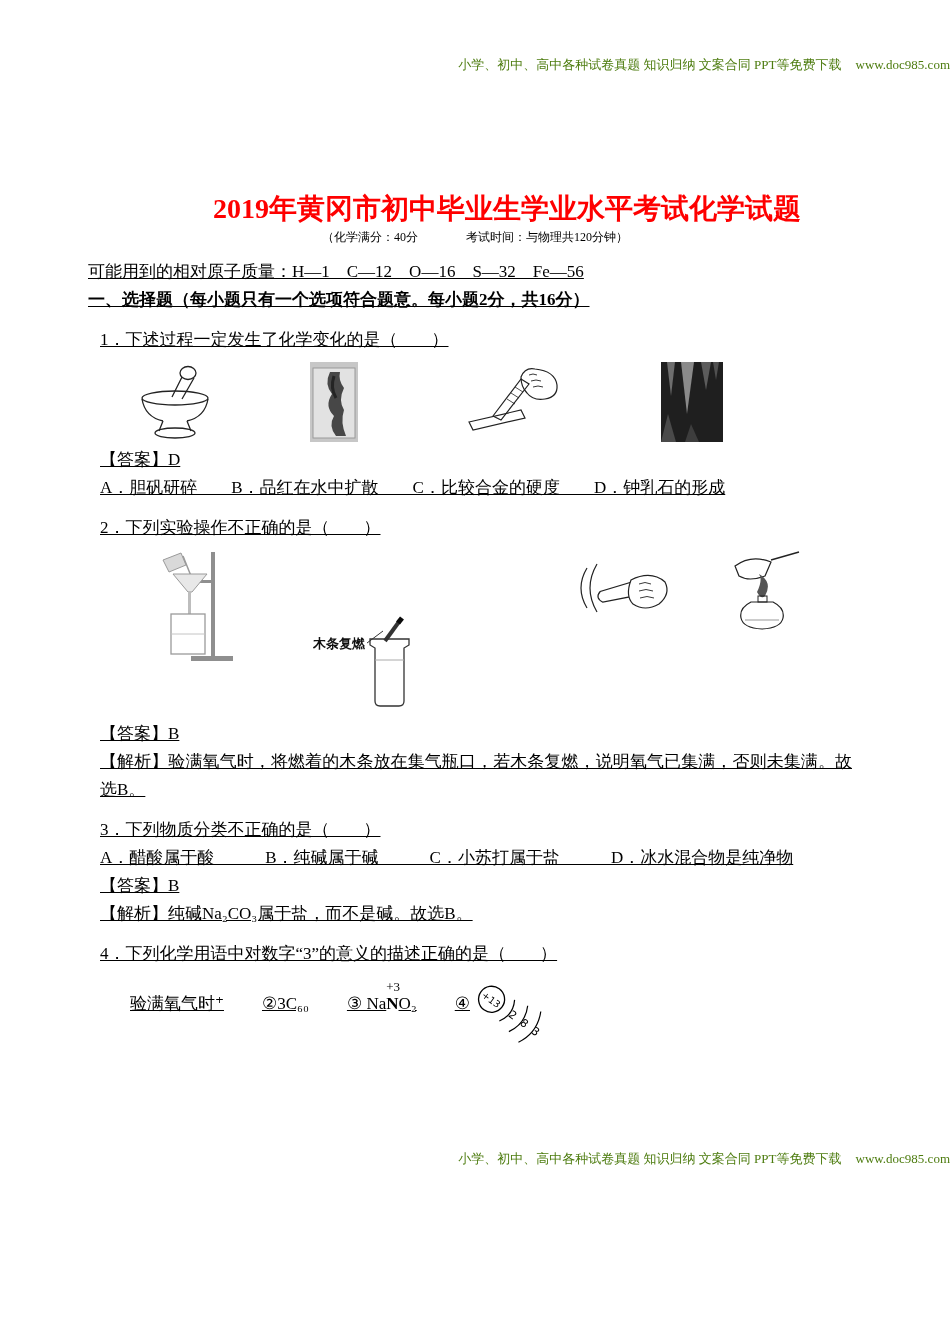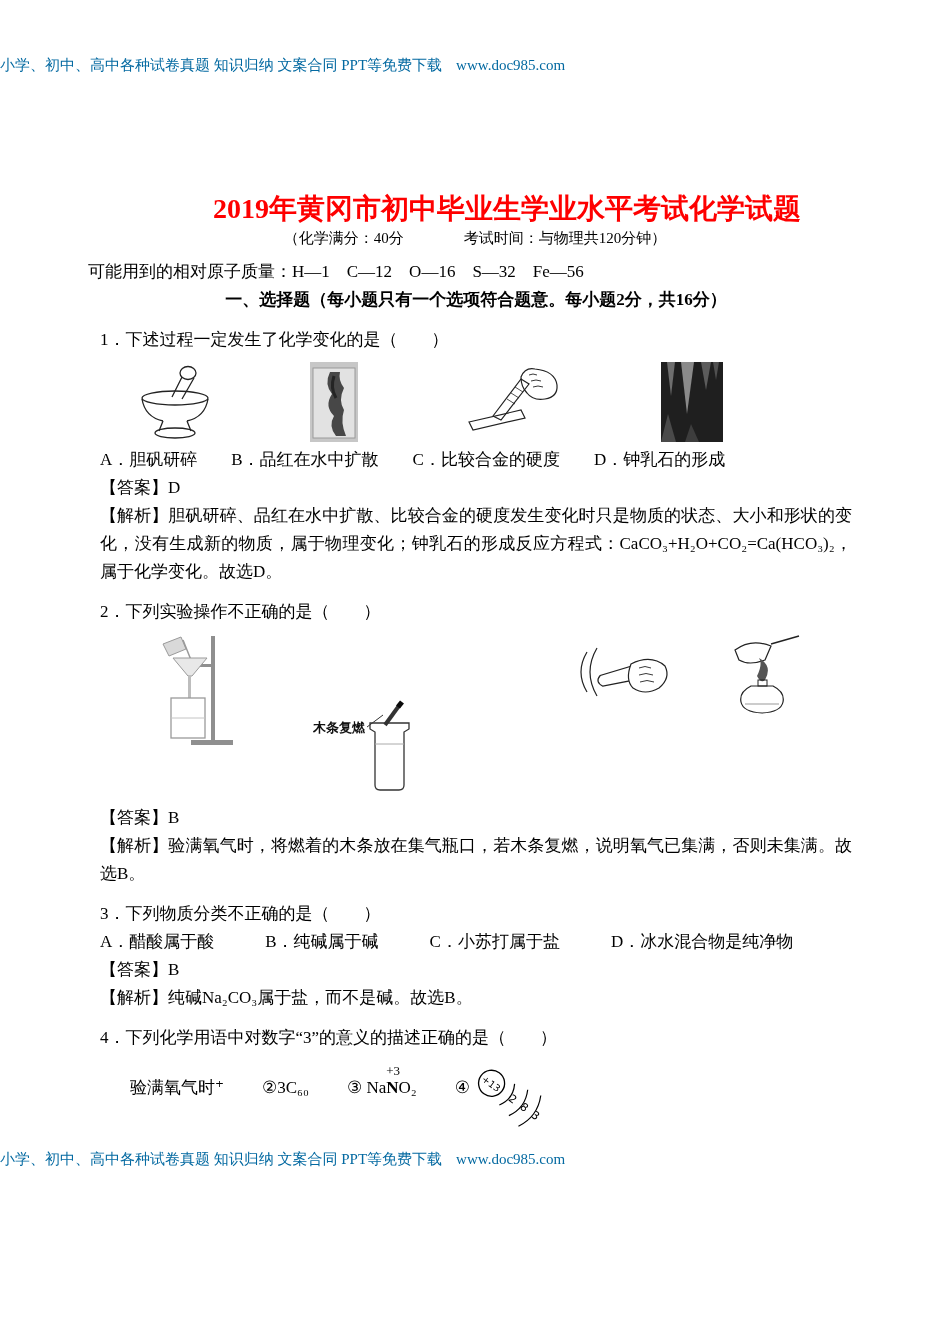--- a/index.html
+++ b/index.html
@@ -10,50 +10,51 @@
     height: 1344px;
     background: #ffffff;
     color: #000;
     font-family: "Liberation Serif", "DejaVu Serif", serif;
     font-size: 17px;
     overflow: hidden;
   }
   .edge-note {
     position: absolute;
     left: 0; width: 100%;
-    text-align: left;
-    font-size: 15px;
-    color: #0369a1;
+    text-align: right;
+    font-size: 13px;
+    color: #4d7c0f;
   }
   .edge-note .url { margin-left: 14px; }
   .header { top: 56px; }
   .footer { top: 1150px; }
   .title {
     position: absolute;
     top: 190px; left: 0; width: 100%;
     text-align: center;
     color: #fe0000;
     font-size: 28px;
     font-weight: bold;
     margin-left: 32px;
   }
   .subtitle {
     position: absolute;
     top: 229px; left: 0; width: 100%;
     text-align: center;
-    font-size: 15px;
+    font-size: 12px;
   }
   .content {
     position: absolute;
     top: 258px; left: 88px;
     width: 776px;
     line-height: 28px;
+    text-decoration: underline;
   }
   .content p { margin: 0; white-space: pre-wrap; }
-  .bold { font-weight: bold; text-align: center; }
+  .bold { font-weight: bold; }
   .just { text-align: justify; }
   section { margin: 12px; }
 
   .fig-row { display: flex; }
   .q1-figs { margin: 8px 0 4px 25px; align-items: flex-end; }
   .q1-figs .f2 { margin-left: 85px; }
   .q1-figs .f3 { margin-left: 105px; }
   .q1-figs .f4 { margin-left: 100px; }
 
   .q2-figs { margin: 8px 0 2px 55px; align-items: flex-start; height: 168px; }
@@ -128,23 +129,22 @@
           <rect width="62" height="80" fill="#1f1f1f"></rect>
           <path d="M6 0 L10 34 L14 0 Z" fill="#6e6e6e"></path>
           <path d="M20 0 L26 52 L33 0 Z" fill="#8a8a8a"></path>
           <path d="M40 0 L45 28 L50 0 Z" fill="#5c5c5c"></path>
           <path d="M0 80 L7 52 L15 80 Z" fill="#4a4a4a"></path>
           <path d="M24 80 L30 62 L38 80 Z" fill="#3d3d3d"></path>
           <path d="M52 0 L55 18 L58 0 Z" fill="#505050"></path>
         </svg>
       </div>
 
+      <p>【答案】D</p>
       <p>A．胆矾研碎　　B．品红在水中扩散　　C．比较合金的硬度　　D．钟乳石的形成</p>
-      <p>【答案】D</p>
-      <p class="just">【解析】胆矾研碎、品红在水中扩散、比较合金的硬度发生变化时只是物质的状态、大小和形状的变化，没有生成新的物质，属于物理变化；钟乳石的形成反应方程式：CaCO₃+H₂O+CO₂=Ca(HCO₃)₂，属于化学变化。故选D。</p>
     </section>
 
     <section>
       <p>2．下列实验操作不正确的是（　　）</p>
 
       <div class="fig-row q2-figs">
         <svg class="f1" width="80" height="115" viewBox="0 0 80 115">
           <rect x="56" y="2" width="4" height="104" fill="#8f8f8f"></rect>
           <path d="M36 106 L78 106 L78 111 L36 111 Z" fill="#8f8f8f"></path>
           <rect x="28" y="30" width="30" height="3" fill="#8f8f8f"></rect>

